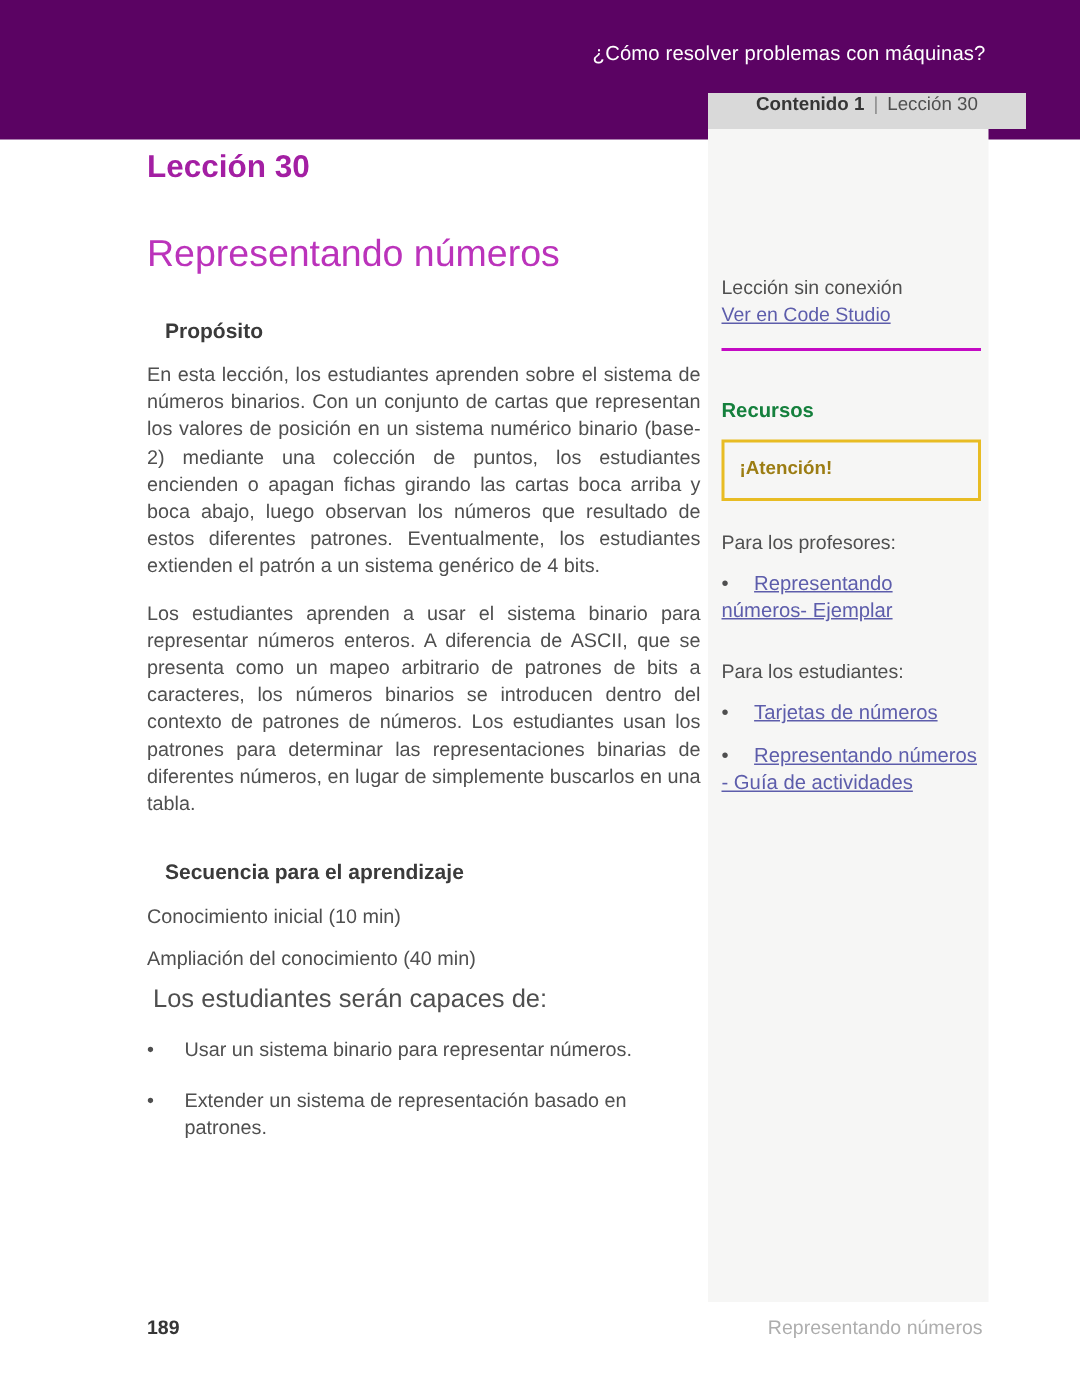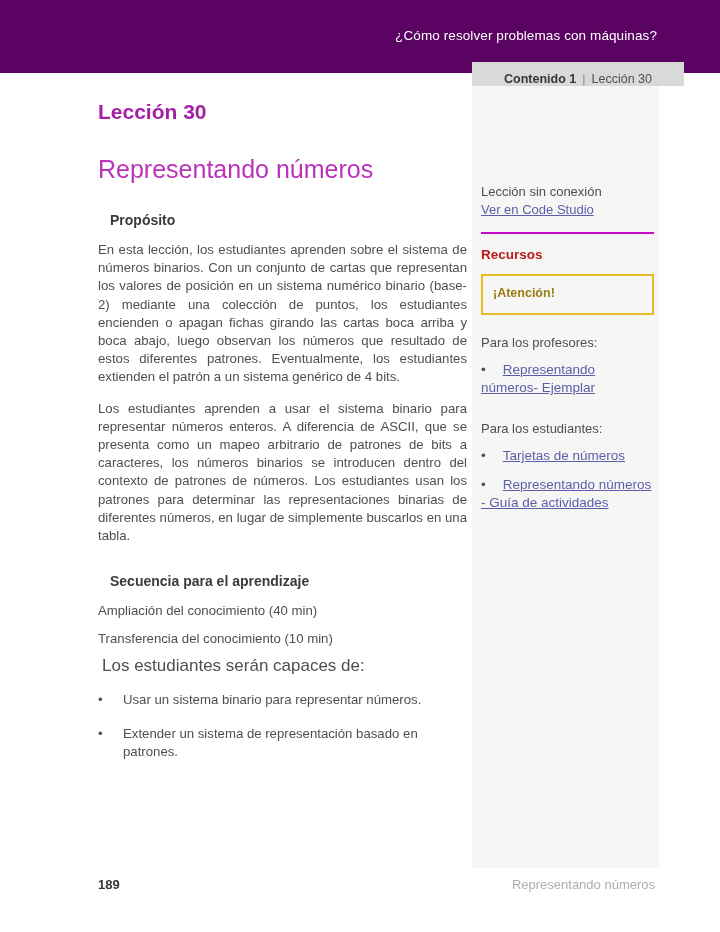--- a/index.html
+++ b/index.html
@@ -7,31 +7,31 @@
   body {
     width: 720px; height: 932px;
     background: #ffffff;
     font-family: "Liberation Sans", sans-serif;
     -webkit-font-smoothing: antialiased;
   }
   .page { position: relative; width: 720px; height: 932px; background: #ffffff; overflow: hidden; }
 
   
   .header-bar {
-    position: absolute; top: 0; left: 0; width: 720px; height: 73px;
+    position: absolute; top: 0; left: 0; width: 720px; height: 93px;
     background: #5b0363;
   }
   .header-title {
     position: absolute; top: 28px; right: 63px;
     color: #ffffff; font-size: 13.5px; letter-spacing: 0.1px;
   }
   .breadcrumb-bar {
     position: absolute; top: 62px; left: 472px; width: 212px; height: 24px;
     background: #d9d9d9;
-    display: flex; align-items: flex-end; justify-content: center;
+    display: flex; align-items: flex-start; justify-content: center;
     font-size: 12.5px; color: #4f4f4f;
   }
   .breadcrumb-unit { font-weight: bold; color: #363636; }
   .breadcrumb-sep { margin: 0 6px; color: #8a8a8a; }
   .breadcrumb-lesson { color: #4f4f4f; }
 
   
   .main { position: absolute; left: 98px; top: 0; width: 369px; }
   .lesson-number {
     margin: 100px 0 0 0; font-size: 21px; font-weight: bold; color: #a31fa3;
@@ -56,21 +56,21 @@
 
   
   .sidebar {
     position: absolute; left: 472px; top: 86px; width: 187px; height: 782px;
     background: #f6f6f5;
     padding: 97px 5px 0 9px;
   }
   .offline-block { text-align: left; font-size: 13px; line-height: 18px; color: #4f4f4f; }
   a.link { color: #5d5dab; text-decoration: underline; cursor: pointer; }
   .sidebar-rule { border: none; border-top: 2px solid #c40ac4; margin: 13px 0 0 0; }
-  .resources-heading { margin-top: 13px; font-size: 13.5px; font-weight: bold; color: #b91c1c; }
+  .resources-heading { margin-top: 32px; font-size: 13.5px; font-weight: bold; color: #15803d; }
   .attention-box {
     margin-top: 12px; border: 2px solid #e8bc23;
     padding: 9px 10px 11px 10px;
     font-size: 12.5px; line-height: 17px; color: #9c7d13;
   }
   .attention-title { font-weight: bold; }
   .sidebar-section-heading { margin-top: 20px; font-size: 13px; color: #4f4f4f; }
   .sidebar-bullet { margin-top: 11px; font-size: 13.5px; line-height: 18px; color: #4f4f4f; }
   .sidebar-bullet .dot { margin-right: 17px; }
   .gap-lg { margin-top: 24px; }
@@ -102,22 +102,22 @@
 
   <div class="main">
     <h1 class="lesson-number">Lección 30</h1>
     <h2 class="lesson-title">Representando números</h2>
 
     <h3 class="section-heading">Propósito</h3>
     <p class="para">En esta lección, los estudiantes aprenden sobre el sistema de números binarios. Con un conjunto de cartas que representan los valores de posición en un sistema numérico binario (base-2) mediante una colección de puntos, los estudiantes encienden o apagan fichas girando las cartas boca arriba y boca abajo, luego observan los números que resultado de estos diferentes patrones. Eventualmente, los estudiantes extienden el patrón a un sistema genérico de 4 bits.</p>
     <p class="para">Los estudiantes aprenden a usar el sistema binario para representar números enteros. A diferencia de ASCII, que se presenta como un mapeo arbitrario de patrones de bits a caracteres, los números binarios se introducen dentro del contexto de patrones de números. Los estudiantes usan los patrones para determinar las representaciones binarias de diferentes números, en lugar de simplemente buscarlos en una tabla.</p>
 
     <h3 class="section-heading">Secuencia para el aprendizaje</h3>
+    <div class="seq-item">Conocimiento inicial (10 min)</div>
     <div class="seq-item">Ampliación del conocimiento (40 min)</div>
-    <div class="seq-item">Transferencia del conocimiento (10 min)</div>
 
     <div class="obj-intro">Los estudiantes serán capaces de:</div>
     <div class="obj-bullet">
       <span class="dot">•</span>
       <span>Usar un sistema binario para representar números.</span>
     </div>
     <div class="obj-bullet">
       <span class="dot">•</span>
       <span>Extender un sistema de representación basado en patrones.</span>
     </div>

